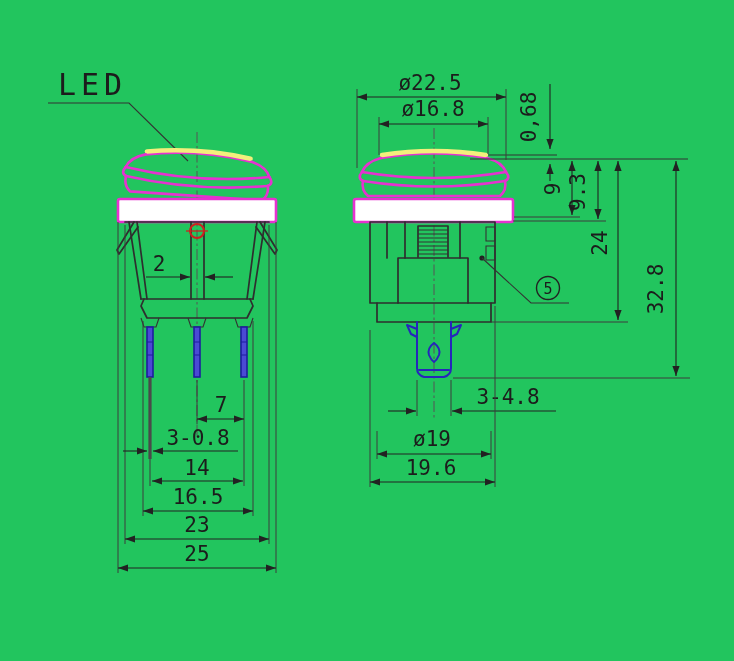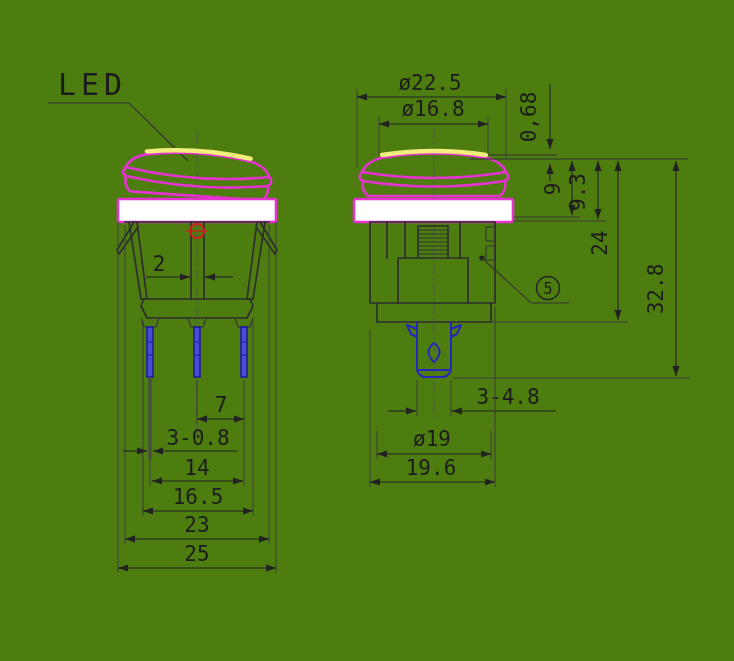--- a/index.html
+++ b/index.html
@@ -1,17 +1,17 @@
 <!DOCTYPE html>
 <html><head>
 <meta charset="utf-8">
 <style>
   html,body{margin:0;padding:0;background:#e9e9e9;}
   .stage{
-    width:734px;height:661px;background:#4d7c0f;position:relative;overflow:hidden;
+    width:734px;height:661px;background:#22c55e;position:relative;overflow:hidden;
     font-family:"DejaVu Sans Mono", monospace;
   }
   svg{display:block}
   
   .ol  {stroke:#2e2e2e;stroke-width:1.7;fill:none;stroke-linejoin:round;stroke-linecap:round}
   .tl  {stroke:#333333;stroke-width:1.1;fill:none}
   .dim {stroke:#222222;stroke-width:1.1;fill:none}
   .ext {stroke:#3c3c3c;stroke-width:1;fill:none}
   .cl  {stroke:#555555;stroke-width:1;stroke-dasharray:11 3 2.5 3;fill:none}
   .mag {stroke:#e632d0;stroke-width:2.6;fill:none;stroke-linejoin:round;stroke-linecap:round}

